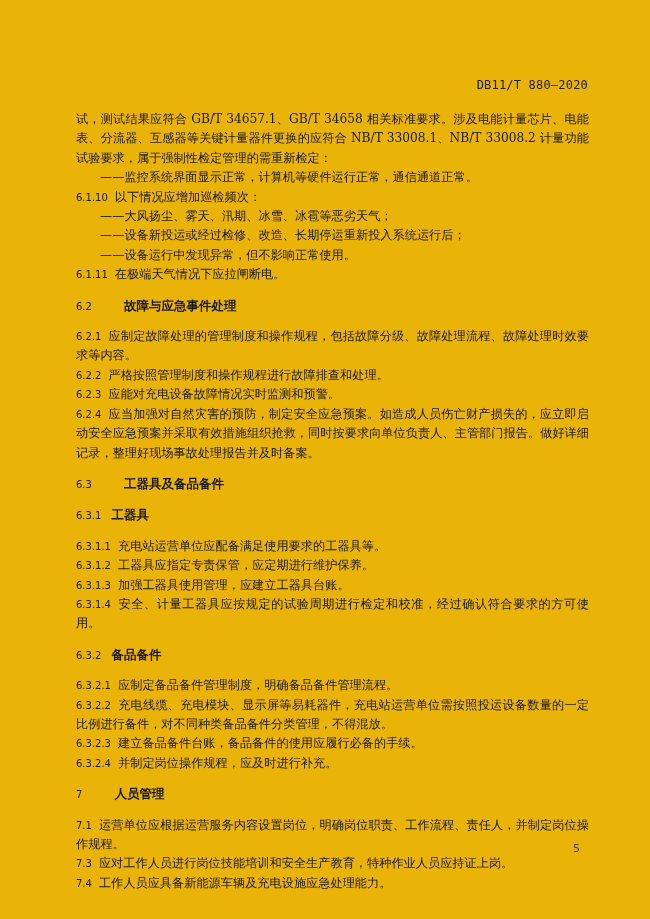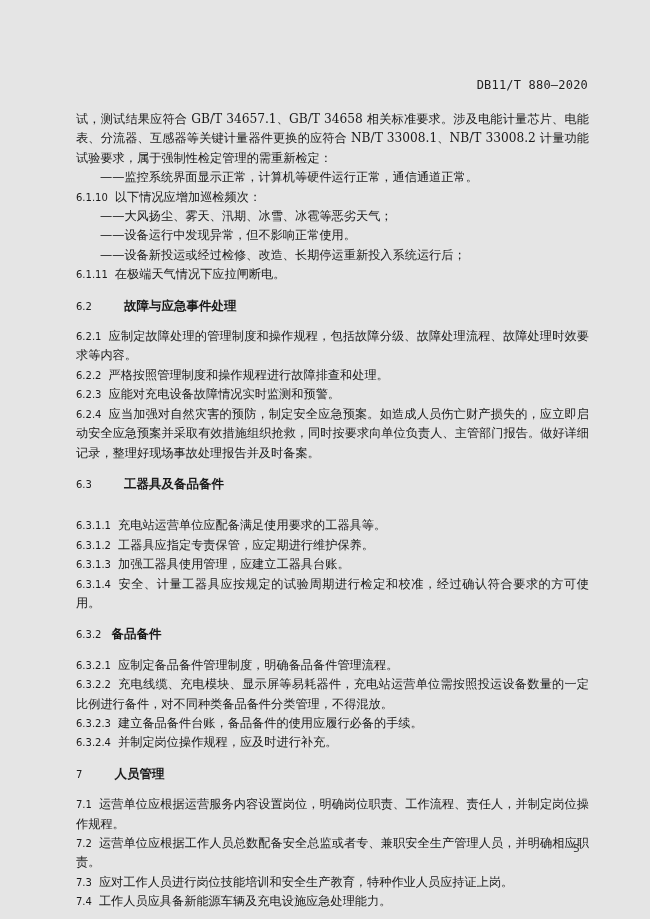--- a/index.html
+++ b/index.html
@@ -1,18 +1,18 @@
 <!DOCTYPE html>
 <html><head>
 <meta charset="utf-8">
 <style>
   html, body { margin: 0; padding: 0; background: #ffffff; }
   body { width: 650px; height: 919px; position: relative; overflow: hidden;
          font-family: "DejaVu Serif", "Liberation Serif", serif; color: #1a1a1a; }
-  .page { position: absolute; left: 0; top: 0; width: 650px; height: 919px; background: #e5e5e5; }
+  .page { position: absolute; left: 0; top: 0; width: 650px; height: 919px; background: #eab308; }
   .doc-id { position: absolute; right: 62px; top: 78px; font-family: "DejaVu Sans Mono", "Liberation Mono", monospace;
             font-size: 12px; letter-spacing: 0.2px; color: #222; }
   .content { position: absolute; left: 76px; top: 110px; width: 513px; font-size: 12.2px; line-height: 19.4px; }
   p { margin: 0; text-align: justify; }
   .num { font-family: "DejaVu Sans", "Liberation Sans", sans-serif; font-size: 10px; margin-right: 7px; }
   .dash { padding-left: 24px; }
   .h2 { font-family: "DejaVu Sans", "Liberation Sans", sans-serif; font-weight: bold; font-size: 12.5px; }
   .h2 .num { font-weight: normal; margin-right: 32px; }
   .h3 { font-family: "DejaVu Sans", "Liberation Sans", sans-serif; font-weight: bold; font-size: 12.5px; }
   .h3 .num { font-weight: normal; margin-right: 10px; }
@@ -25,53 +25,53 @@
 
 <div class="page">
   <div class="doc-id">DB11/T 880—2020</div>
 
   <div class="content">
     <p>试，测试结果应符合 GB/T 34657.1、GB/T 34658 相关标准要求。涉及电能计量芯片、电能表、分流器、互感器等关键计量器件更换的应符合 NB/T 33008.1、NB/T 33008.2 计量功能试验要求，属于强制性检定管理的需重新检定：</p>
     <p class="dash">——监控系统界面显示正常，计算机等硬件运行正常，通信通道正常。</p>
 
     <p><span class="num">6.1.10</span><span>以下情况应增加巡检频次：</span></p>
     <p class="dash">——大风扬尘、雾天、汛期、冰雪、冰雹等恶劣天气；</p>
+    <p class="dash">——设备新投运或经过检修、改造、长期停运重新投入系统运行后；</p>
     <p class="dash">——设备运行中发现异常，但不影响正常使用。</p>
-    <p class="dash">——设备新投运或经过检修、改造、长期停运重新投入系统运行后；</p>
     <p><span class="num">6.1.11</span><span>在极端天气情况下应拉闸断电。</span></p>
 
     <div class="gap-s"></div>
     <p class="h2"><span class="num">6.2</span><span>故障与应急事件处理</span></p>
     <div class="gap-s"></div>
     <p><span class="num">6.2.1</span><span>应制定故障处理的管理制度和操作规程，包括故障分级、故障处理流程、故障处理时效要求等内容。</span></p>
     <p><span class="num">6.2.2</span><span>严格按照管理制度和操作规程进行故障排查和处理。</span></p>
     <p><span class="num">6.2.3</span><span>应能对充电设备故障情况实时监测和预警。</span></p>
     <p><span class="num">6.2.4</span><span>应当加强对自然灾害的预防，制定安全应急预案。如造成人员伤亡财产损失的，应立即启动安全应急预案并采取有效措施组织抢救，同时按要求向单位负责人、主管部门报告。做好详细记录，整理好现场事故处理报告并及时备案。</span></p>
 
     <div class="gap-s"></div>
     <p class="h2"><span class="num">6.3</span><span>工器具及备品备件</span></p>
     <div class="gap-s"></div>
+    <p class="h3"><span class="num">6.3.1</span><span>工器具</span></p>
     <div class="gap-s"></div>
     <p><span class="num">6.3.1.1</span><span>充电站运营单位应配备满足使用要求的工器具等。</span></p>
     <p><span class="num">6.3.1.2</span><span>工器具应指定专责保管，应定期进行维护保养。</span></p>
     <p><span class="num">6.3.1.3</span><span>加强工器具使用管理，应建立工器具台账。</span></p>
     <p><span class="num">6.3.1.4</span><span>安全、计量工器具应按规定的试验周期进行检定和校准，经过确认符合要求的方可使用。</span></p>
 
     <div class="gap-s"></div>
     <p class="h3"><span class="num">6.3.2</span><span>备品备件</span></p>
     <div class="gap-s"></div>
     <p><span class="num">6.3.2.1</span><span>应制定备品备件管理制度，明确备品备件管理流程。</span></p>
     <p><span class="num">6.3.2.2</span><span>充电线缆、充电模块、显示屏等易耗器件，充电站运营单位需按照投运设备数量的一定比例进行备件，对不同种类备品备件分类管理，不得混放。</span></p>
     <p><span class="num">6.3.2.3</span><span>建立备品备件台账，备品备件的使用应履行必备的手续。</span></p>
     <p><span class="num">6.3.2.4</span><span>并制定岗位操作规程，应及时进行补充。</span></p>
 
     <div class="gap-s"></div>
     <p class="h2"><span class="num">7</span><span>人员管理</span></p>
     <div class="gap-s"></div>
     <p><span class="num">7.1</span><span>运营单位应根据运营服务内容设置岗位，明确岗位职责、工作流程、责任人，并制定岗位操作规程。</span></p>
-    <p><span class="num">7.2</span><span>运营单位应根据工作人员总数配备安全总监或者专、兼职安全生产管理人员，并明确相应职责。</span></p>
     <p><span class="num">7.3</span><span>应对工作人员进行岗位技能培训和安全生产教育，特种作业人员应持证上岗。</span></p>
     <p><span class="num">7.4</span><span>工作人员应具备新能源车辆及充电设施应急处理能力。</span></p>
 
   </div>
 
   <div class="page-num">5</div>
 </div>
 
 </body></html>

